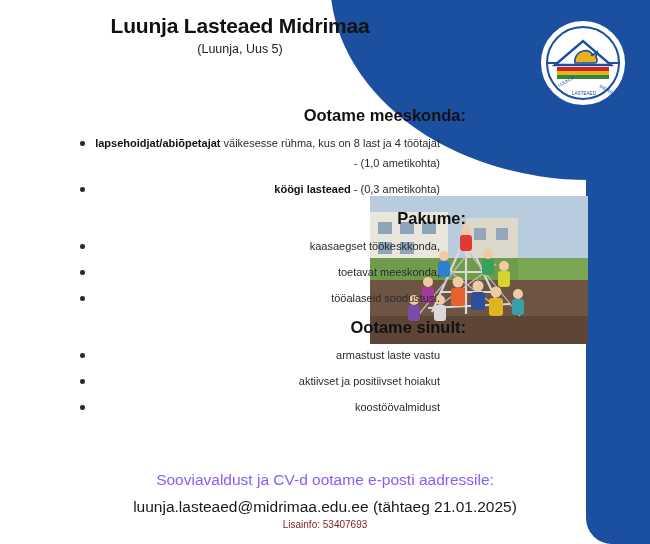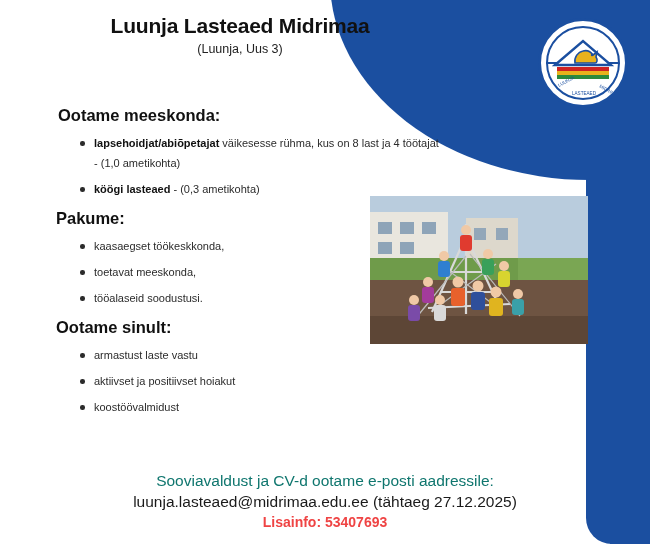--- a/index.html
+++ b/index.html
@@ -88,21 +88,21 @@
   }
 
   
   .content {
     position: absolute;
     top: 96px;
     left: 46px;
     width: 420px;
     z-index: 4;
   }
-  .section { margin-bottom: 2px; }
+  .section { margin-bottom: 2px; text-align: right; }
   .section-heading {
     font-size: 16.5px;
     font-weight: bold;
     color: #111111;
     margin: 10px 0 8px 10px;
   }
   .section-heading.first { margin-left: 12px; }
 
   ul.bullets {
     list-style: none;
@@ -147,32 +147,31 @@
   .footer {
     position: absolute;
     left: 0;
     bottom: 14px;
     width: 650px;
     text-align: center;
     z-index: 4;
   }
   .footer .line1 {
     font-size: 15.5px;
-    color: #0f766e;
-    margin-bottom: 3px;
+    color: #8b5cf6;
+    margin-bottom: 9px;
   }
   .footer .line2 {
     font-size: 15.5px;
     color: #1a1a1a;
     margin-bottom: 3px;
   }
   .footer .line3 {
-    font-size: 14px;
-    color: #ef4444;
-    font-weight: bold;
+    font-size: 10px;
+    color: #7f1d1d;
   }
 </style>
 </head>
 <body>
 
 <div id="poster">
 
   <div class="blue-corner"></div>
   <div class="blue-band-inner"></div>
   <div class="blue-band"></div>
@@ -196,21 +195,21 @@
       <g font-family="Liberation Sans" font-size="4.6" fill="#1b4fa0">
         <text x="18" y="66" transform="rotate(-28 18 66)">LUUNJA</text>
         <text x="31" y="74">LASTEAED</text>
         <text x="58" y="66" transform="rotate(30 58 66)">MIDRIMAA</text>
       </g>
     </svg>
   </div>
 
   <div class="header">
     <div class="title">Luunja Lasteaed Midrimaa</div>
-    <div class="subtitle">(Luunja, Uus 3)</div>
+    <div class="subtitle">(Luunja, Uus 5)</div>
   </div>
 
   <div class="photo">
     <svg width="218" height="148" viewBox="0 0 218 148">
       <rect x="0" y="0" width="218" height="148" fill="#cfd9e4"></rect>
       <rect x="0" y="0" width="218" height="62" fill="#b9ccdd"></rect>
 
       <rect x="0" y="16" width="78" height="50" fill="#e9e6de"></rect>
       <rect x="8" y="26" width="14" height="12" fill="#8ea4b8"></rect>
       <rect x="30" y="26" width="14" height="12" fill="#8ea4b8"></rect>
@@ -302,17 +301,17 @@
         <li><span>armastust laste vastu</span></li>
         <li><span>aktiivset ja positiivset hoiakut</span></li>
         <li><span>koostöövalmidust</span></li>
       </ul>
     </div>
 
   </div>
 
   <div class="footer">
     <div class="line1">Sooviavaldust ja CV-d ootame e-posti aadressile:</div>
-    <div class="line2">luunja.lasteaed@midrimaa.edu.ee (tähtaeg 27.12.2025)</div>
+    <div class="line2">luunja.lasteaed@midrimaa.edu.ee (tähtaeg 21.01.2025)</div>
     <div class="line3">Lisainfo: 53407693</div>
   </div>
 
 </div>
 
 </body></html>

